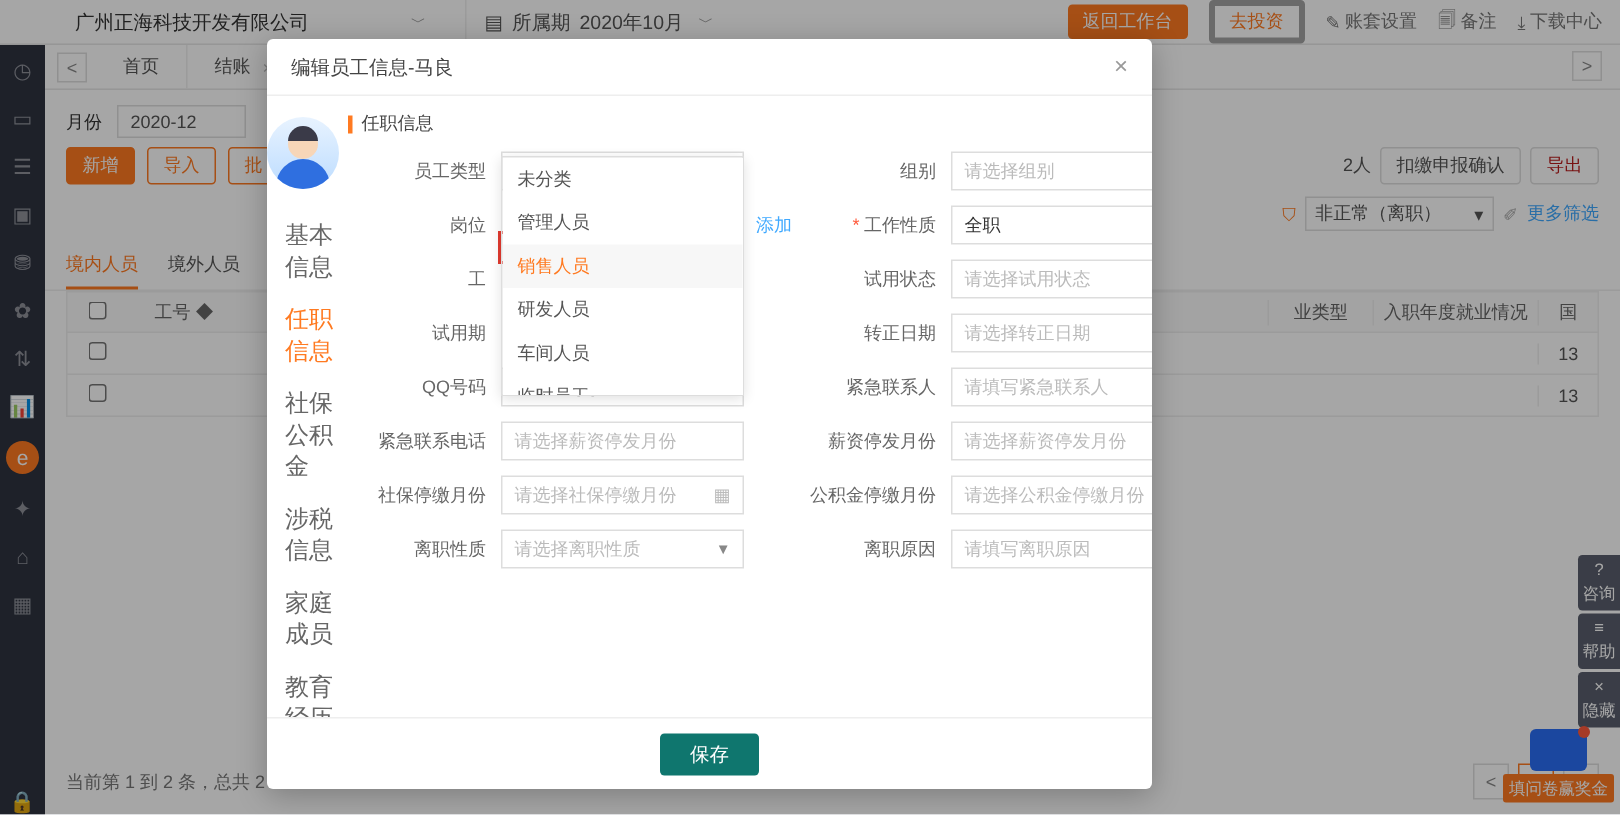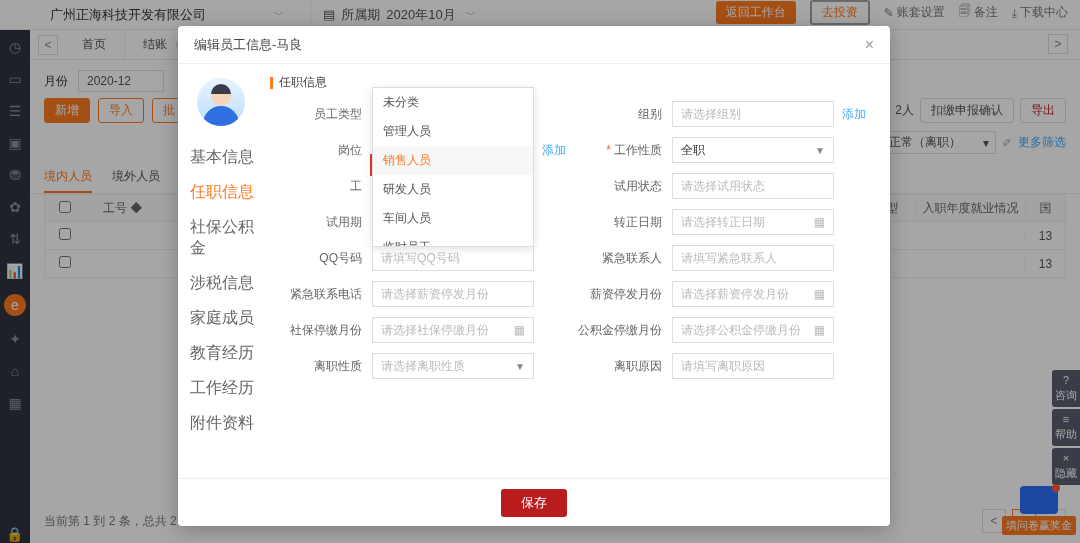--- a/index.html
+++ b/index.html
@@ -5,21 +5,21 @@
 * { box-sizing: border-box; margin: 0; padding: 0; }
 body { font-family: "Microsoft YaHei", Arial, sans-serif; font-size: 12px; color: #333; background: #ecedf1; width: 1080px; height: 543px; overflow: hidden; position: relative; }
 
 
 .top-bar { position: absolute; top: 0; left: 0; right: 0; height: 30px; background: #fff; display: flex; padding-left: 38px; border-bottom: 1px solid #e6e6e6; font-size: 13px; }
 .company-select { display: flex; align-items: center; gap: 8px; padding: 0 12px; }
 .chev-down { font-size: 10px; color: #999; margin-left: 60px; }
 .period-sel { display: flex; align-items: center; gap: 6px; color: #555; margin-left: 14px; border-left: 1px solid #eee; padding-left: 12px; }
 .top-right { position: absolute; right: 12px; display: flex; gap: 14px; align-items: center; color: #666; }
 .btn-orange { background: #ff7a21; color: #fff; border-radius: 3px; padding: 3px 10px; font-size: 12px; }
-.btn-outline-orange { border: 2px solid #a3a3a3; color: #ff7a21; border-radius: 3px; padding: 2px 10px; font-size: 12px; }
+.btn-outline-orange { border: 4px solid #a3a3a3; color: #ff7a21; border-radius: 3px; padding: 2px 10px; font-size: 12px; }
 .top-link { color: #777; font-size: 12px; display: flex; align-items: center; gap: 3px; }
 
 
 .nav-rail { position: absolute; left: 0; top: 0; bottom: 0; width: 30px; background: #2e3340; display: flex; flex-direction: column; align-items: center; padding-top: 6px; gap: 14px; }
 .nav-icon { width: 18px; height: 18px; color: #8f9199; display: flex; align-items: center; justify-content: center; font-size: 14px; }
 .nav-icon.home { color: #1ec7c3; font-size: 16px; }
 .nav-icon.active { background: #ff7a21; border-radius: 50%; color: #fff; width: 22px; height: 22px; }
 
 
 .hdr-tabs { position: absolute; top: 30px; left: 30px; right: 0; height: 30px; background: #fff; border-bottom: 1px solid #e6e6e6; display: flex; align-items: center; padding-left: 8px; font-size: 12px; }
@@ -62,21 +62,21 @@
 
 .help-rail { position: absolute; right: 0; top: 370px; display: flex; flex-direction: column; gap: 2px; }
 .help-pill { background: #5a5f6d; color: #fff; font-size: 11px; width: 28px; padding: 4px 0; text-align: center; border-radius: 3px 0 0 3px; display:flex; flex-direction:column; align-items:center; gap:2px;}
 .survey-float { position: absolute; right: 4px; bottom: 8px; display: flex; flex-direction: column; align-items: center; }
 .survey-icon { width: 38px; height: 28px; background: #2a6df4; border-radius: 4px; position: relative; }
 .survey-icon::after { content: ""; position: absolute; right: -2px; top: -2px; width: 8px; height: 8px; background: #ff5a3c; border-radius: 50%; }
 .survey-label { background: #ff7a21; color: #fff; font-size: 11px; padding: 2px 4px; border-radius: 2px; margin-top: 2px; }
 
 
 .mask { position: absolute; inset: 0; background: rgba(0,0,0,0.35); }
-.modal { position: absolute; top: 26px; left: 178px; width: 712px; height: 500px; background: #fff; border-radius: 4px; box-shadow: 0 4px 20px rgba(0,0,0,.25); display: flex; flex-direction: column; }
+.modal { position: absolute; top: 26px; left: 178px; width: 590px; height: 500px; background: #fff; border-radius: 4px; box-shadow: 0 4px 20px rgba(0,0,0,.25); display: flex; flex-direction: column; }
 .modal-hd { height: 38px; border-bottom: 1px solid #eee; display: flex; align-items: center; padding: 0 16px; font-size: 13px; color: #444; }
 .modal-close { margin-left: auto; color: #999; font-size: 16px; cursor: pointer; }
 .modal-body { flex: 1; display: flex; overflow: hidden; }
 .side-menu { width: 86px; padding-top: 8px; }
 .avatar { width: 48px; height: 48px; border-radius: 50%; background: linear-gradient(#e8f3ff,#bcdcff); margin: 6px auto 14px; position: relative; overflow:hidden;}
 .avatar::before{content:"";position:absolute;left:14px;top:8px;width:20px;height:20px;border-radius:50%;background:#f7d6b8;}
 .avatar::after{content:"";position:absolute;left:6px;top:28px;width:36px;height:26px;border-radius:18px 18px 0 0;background:#2f6fe0;}
 .avatar .hair{position:absolute;left:14px;top:6px;width:20px;height:10px;border-radius:10px 10px 0 0;background:#3a3a48;z-index:2;}
 .menu-item { padding: 7px 0 7px 12px; font-size: 16px; color: #666; cursor: pointer; }
 .menu-item.active { color: #ff7a21; }
@@ -89,24 +89,24 @@
 .fld-label { width: 102px; text-align: right; padding-right: 10px; color: #666; font-size: 12px; }
 .fld-label.req::before { content: "*"; color: #ff5a3c; margin-right: 3px; }
 .fld-ctrl { width: 162px; height: 26px; border: 1px solid #ddd; background: #fff; display: flex; align-items: center; padding: 0 8px; color: #333; font-size: 12px; position: relative; }
 .fld-ctrl.placeholder { color: #bbb; }
 .caret-down { margin-left: auto; color: #888; font-size: 10px; }
 .clear-x { margin-left: auto; color: #bbb; font-size: 12px; }
 .cal-ic { margin-left: auto; color: #bbb; font-size: 12px; }
 .link-add { color: #40a9ff; font-size: 12px; margin-left: 8px; }
 
 .modal-ft { height: 48px; border-top: 1px solid #eee; display: flex; align-items: center; justify-content: center; }
-.btn-save { background: #b91c1c; color: #fff; border-radius: 3px; padding: 5px 20px; font-size: 13px; }
-
-
-.dropdown { position: absolute; left: 108px; top: 23px; width: 162px; background: #fff; border: 1px solid #ddd; box-shadow: 0 2px 8px rgba(0,0,0,.12); z-index: 5; max-height: 160px; overflow-y: auto; }
+.btn-save { background: #0f766e; color: #fff; border-radius: 3px; padding: 5px 20px; font-size: 13px; }
+
+
+.dropdown { position: absolute; left: 108px; top: 40px; width: 162px; background: #fff; border: 1px solid #ddd; box-shadow: 0 2px 8px rgba(0,0,0,.12); z-index: 5; max-height: 160px; overflow-y: auto; }
 .dd-item { padding: 6px 10px; font-size: 12px; color: #555; cursor: pointer; }
 .dd-item.hl { color: #ff7a21; background: #f7f7f7; }
 .red-box { position: absolute; border: 2px solid #e13a2f; pointer-events: none; }
 .dropdown::-webkit-scrollbar{width:8px;} .dropdown::-webkit-scrollbar-thumb{background:#c9c9c9;border-radius:4px;}
 
 input[type=checkbox]{width:12px;height:12px;}
 </style>
 </head>
 <body>
 

